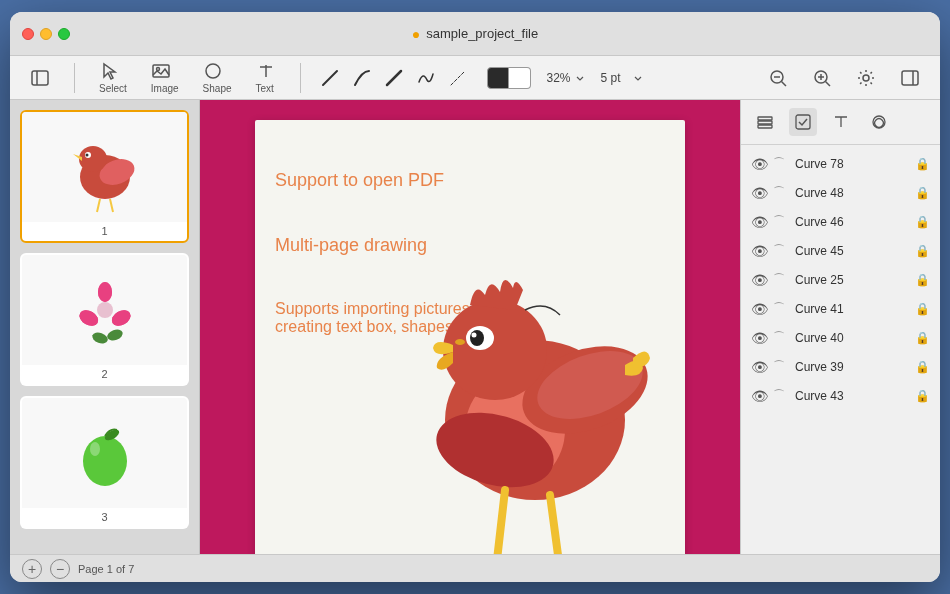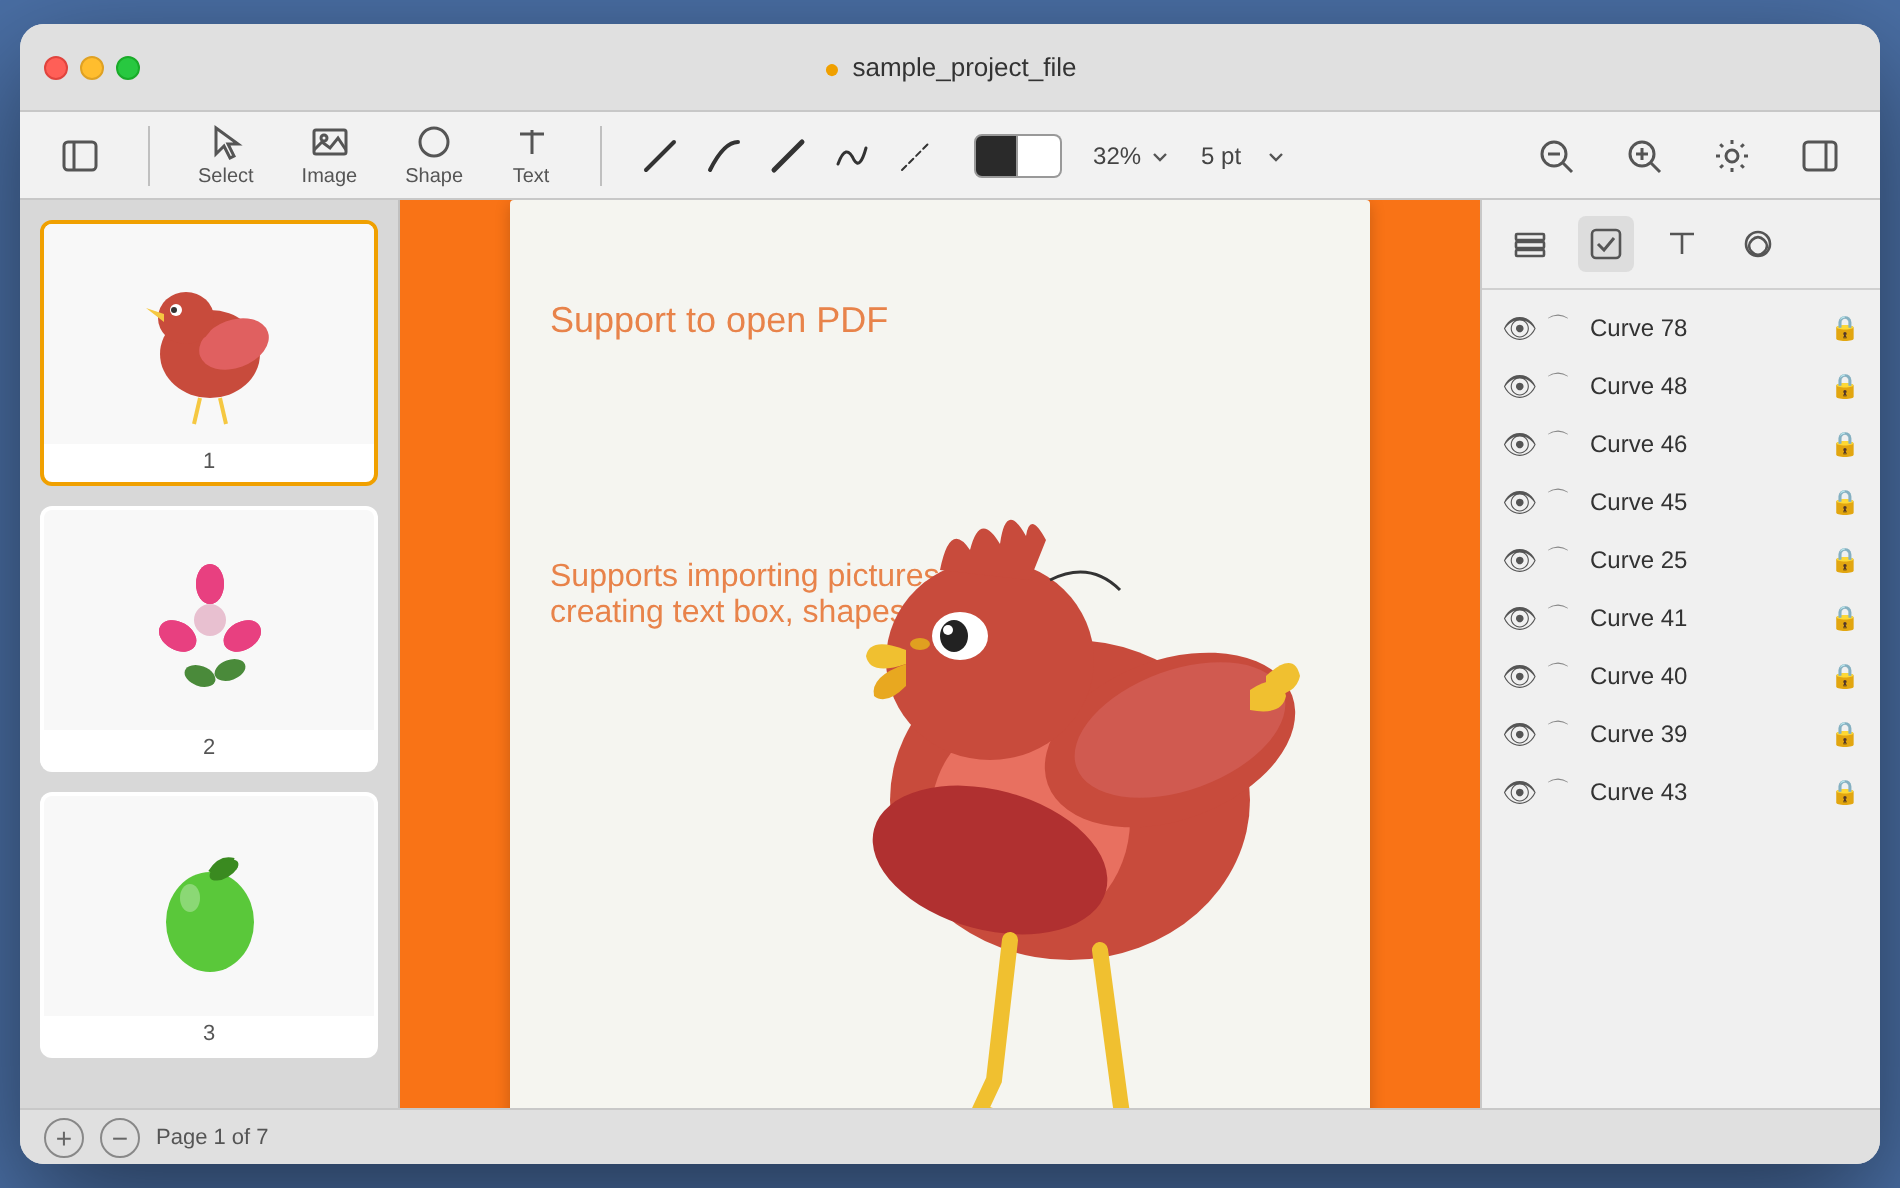--- a/index.html
+++ b/index.html
@@ -73,21 +73,20 @@
       flex-shrink: 0;
     }
     .toolbar-group {
       display: flex;
       align-items: center;
       gap: 8px;
     }
     .toolbar-btn {
       display: flex;
       flex-direction: column;
-      align-items: center;
       gap: 2px;
       cursor: pointer;
       padding: 4px 8px;
       border-radius: 6px;
       font-size: 10px;
       color: #555;
     }
     .toolbar-btn svg { width: 20px; height: 20px; }
     .toolbar-divider {
       width: 1px;
@@ -189,25 +188,26 @@
       overflow: hidden;
     }
     .thumb-label {
       font-size: 11px;
       color: #555;
       padding: 3px 0 4px;
     }
     
     .canvas-area {
       flex: 1;
-      background: #f97316;
+      background: #be185d;
       display: flex;
       align-items: flex-start;
       justify-content: center;
       overflow: hidden;
+      padding: 20px;
       position: relative;
     }
     .canvas-page {
       background: #f5f5f0;
       width: 430px;
       min-height: 510px;
       border-radius: 2px;
       box-shadow: 0 2px 8px rgba(0,0,0,0.2);
       position: relative;
       overflow: hidden;
@@ -510,20 +510,21 @@
           </svg>
         </div>
         <span class="thumb-label">3</span>
       </div>
     </div>
 
     <div class="canvas-area">
       <div class="canvas-page">
 
         <div class="canvas-text" style="top: 50px;">Support to open PDF</div>
+        <div class="canvas-text" style="top: 115px;">Multi-page drawing</div>
         <div class="canvas-text" style="top: 180px; font-size:16px;">Supports importing pictures,<br>creating text box, shapes</div>
 
         <div class="bird-container">
           <svg width="300" height="400" viewBox="0 0 300 400" fill="none">
 
             <ellipse cx="150" cy="200" rx="90" ry="80" fill="#c84b3c"></ellipse>
 
             <ellipse cx="130" cy="210" rx="50" ry="55" fill="#e87060"></ellipse>
 
             <ellipse cx="200" cy="170" rx="65" ry="40" fill="#c84b3c" transform="rotate(-20,200,170)"></ellipse>

